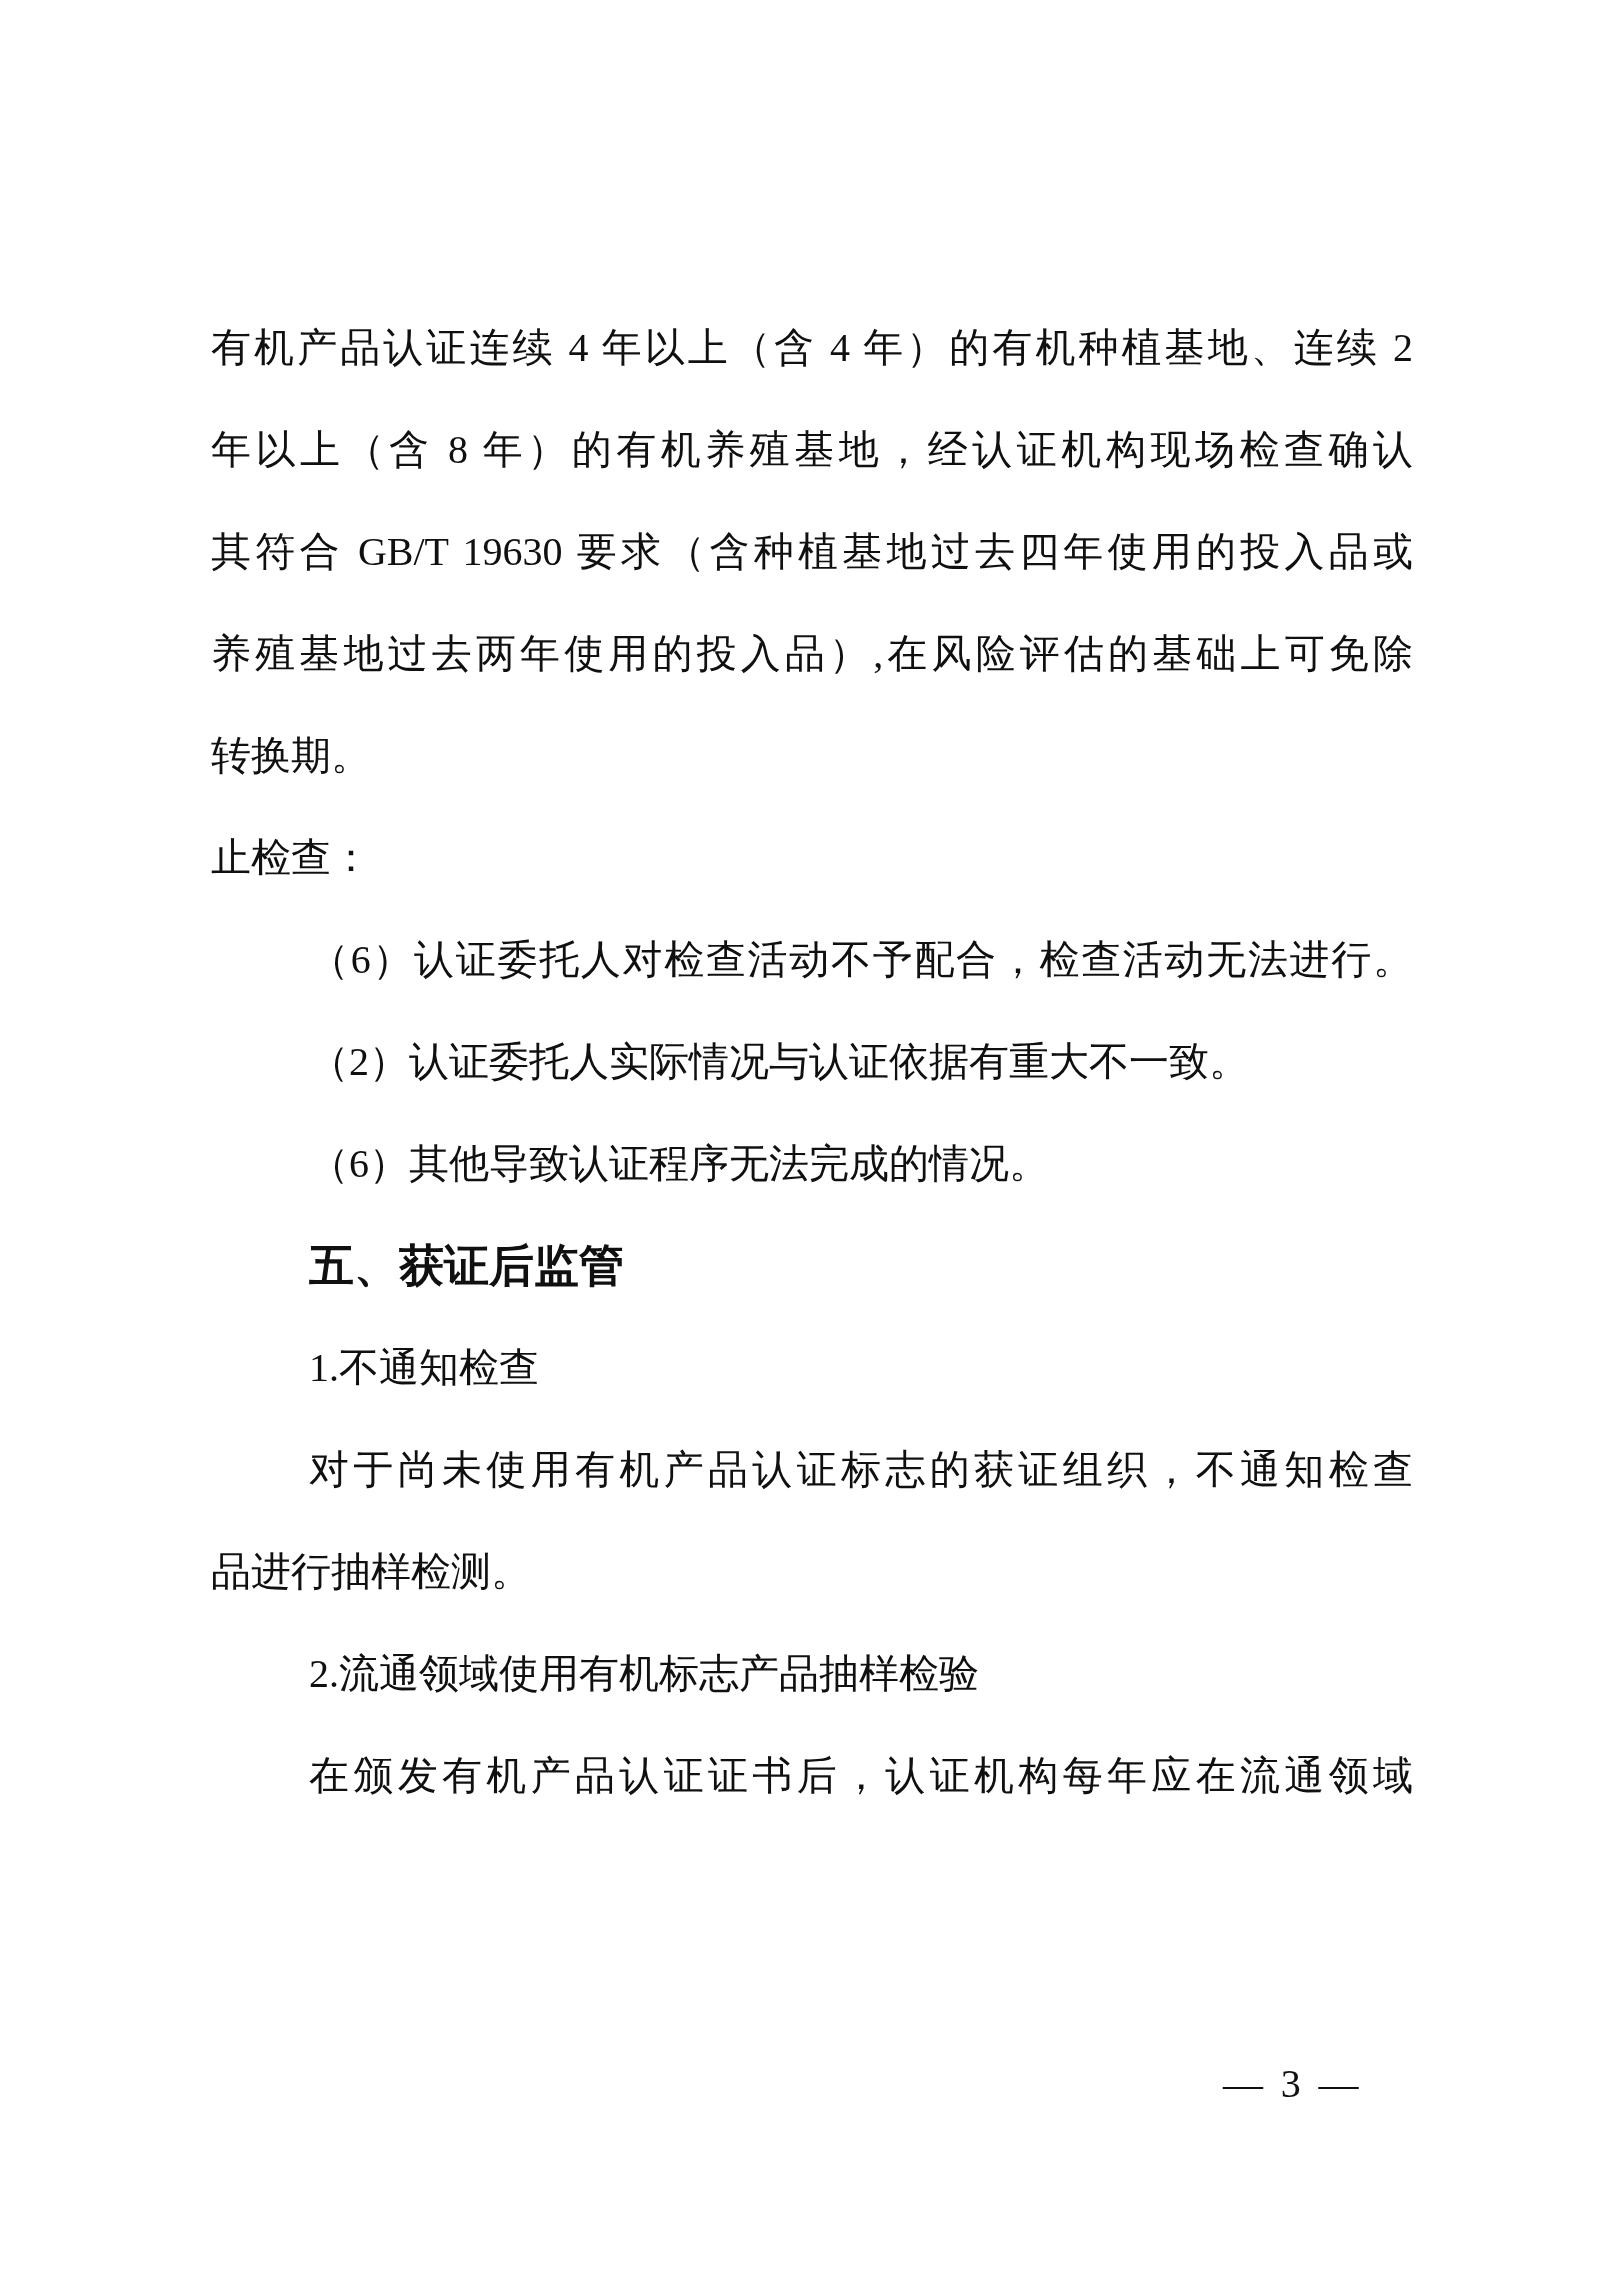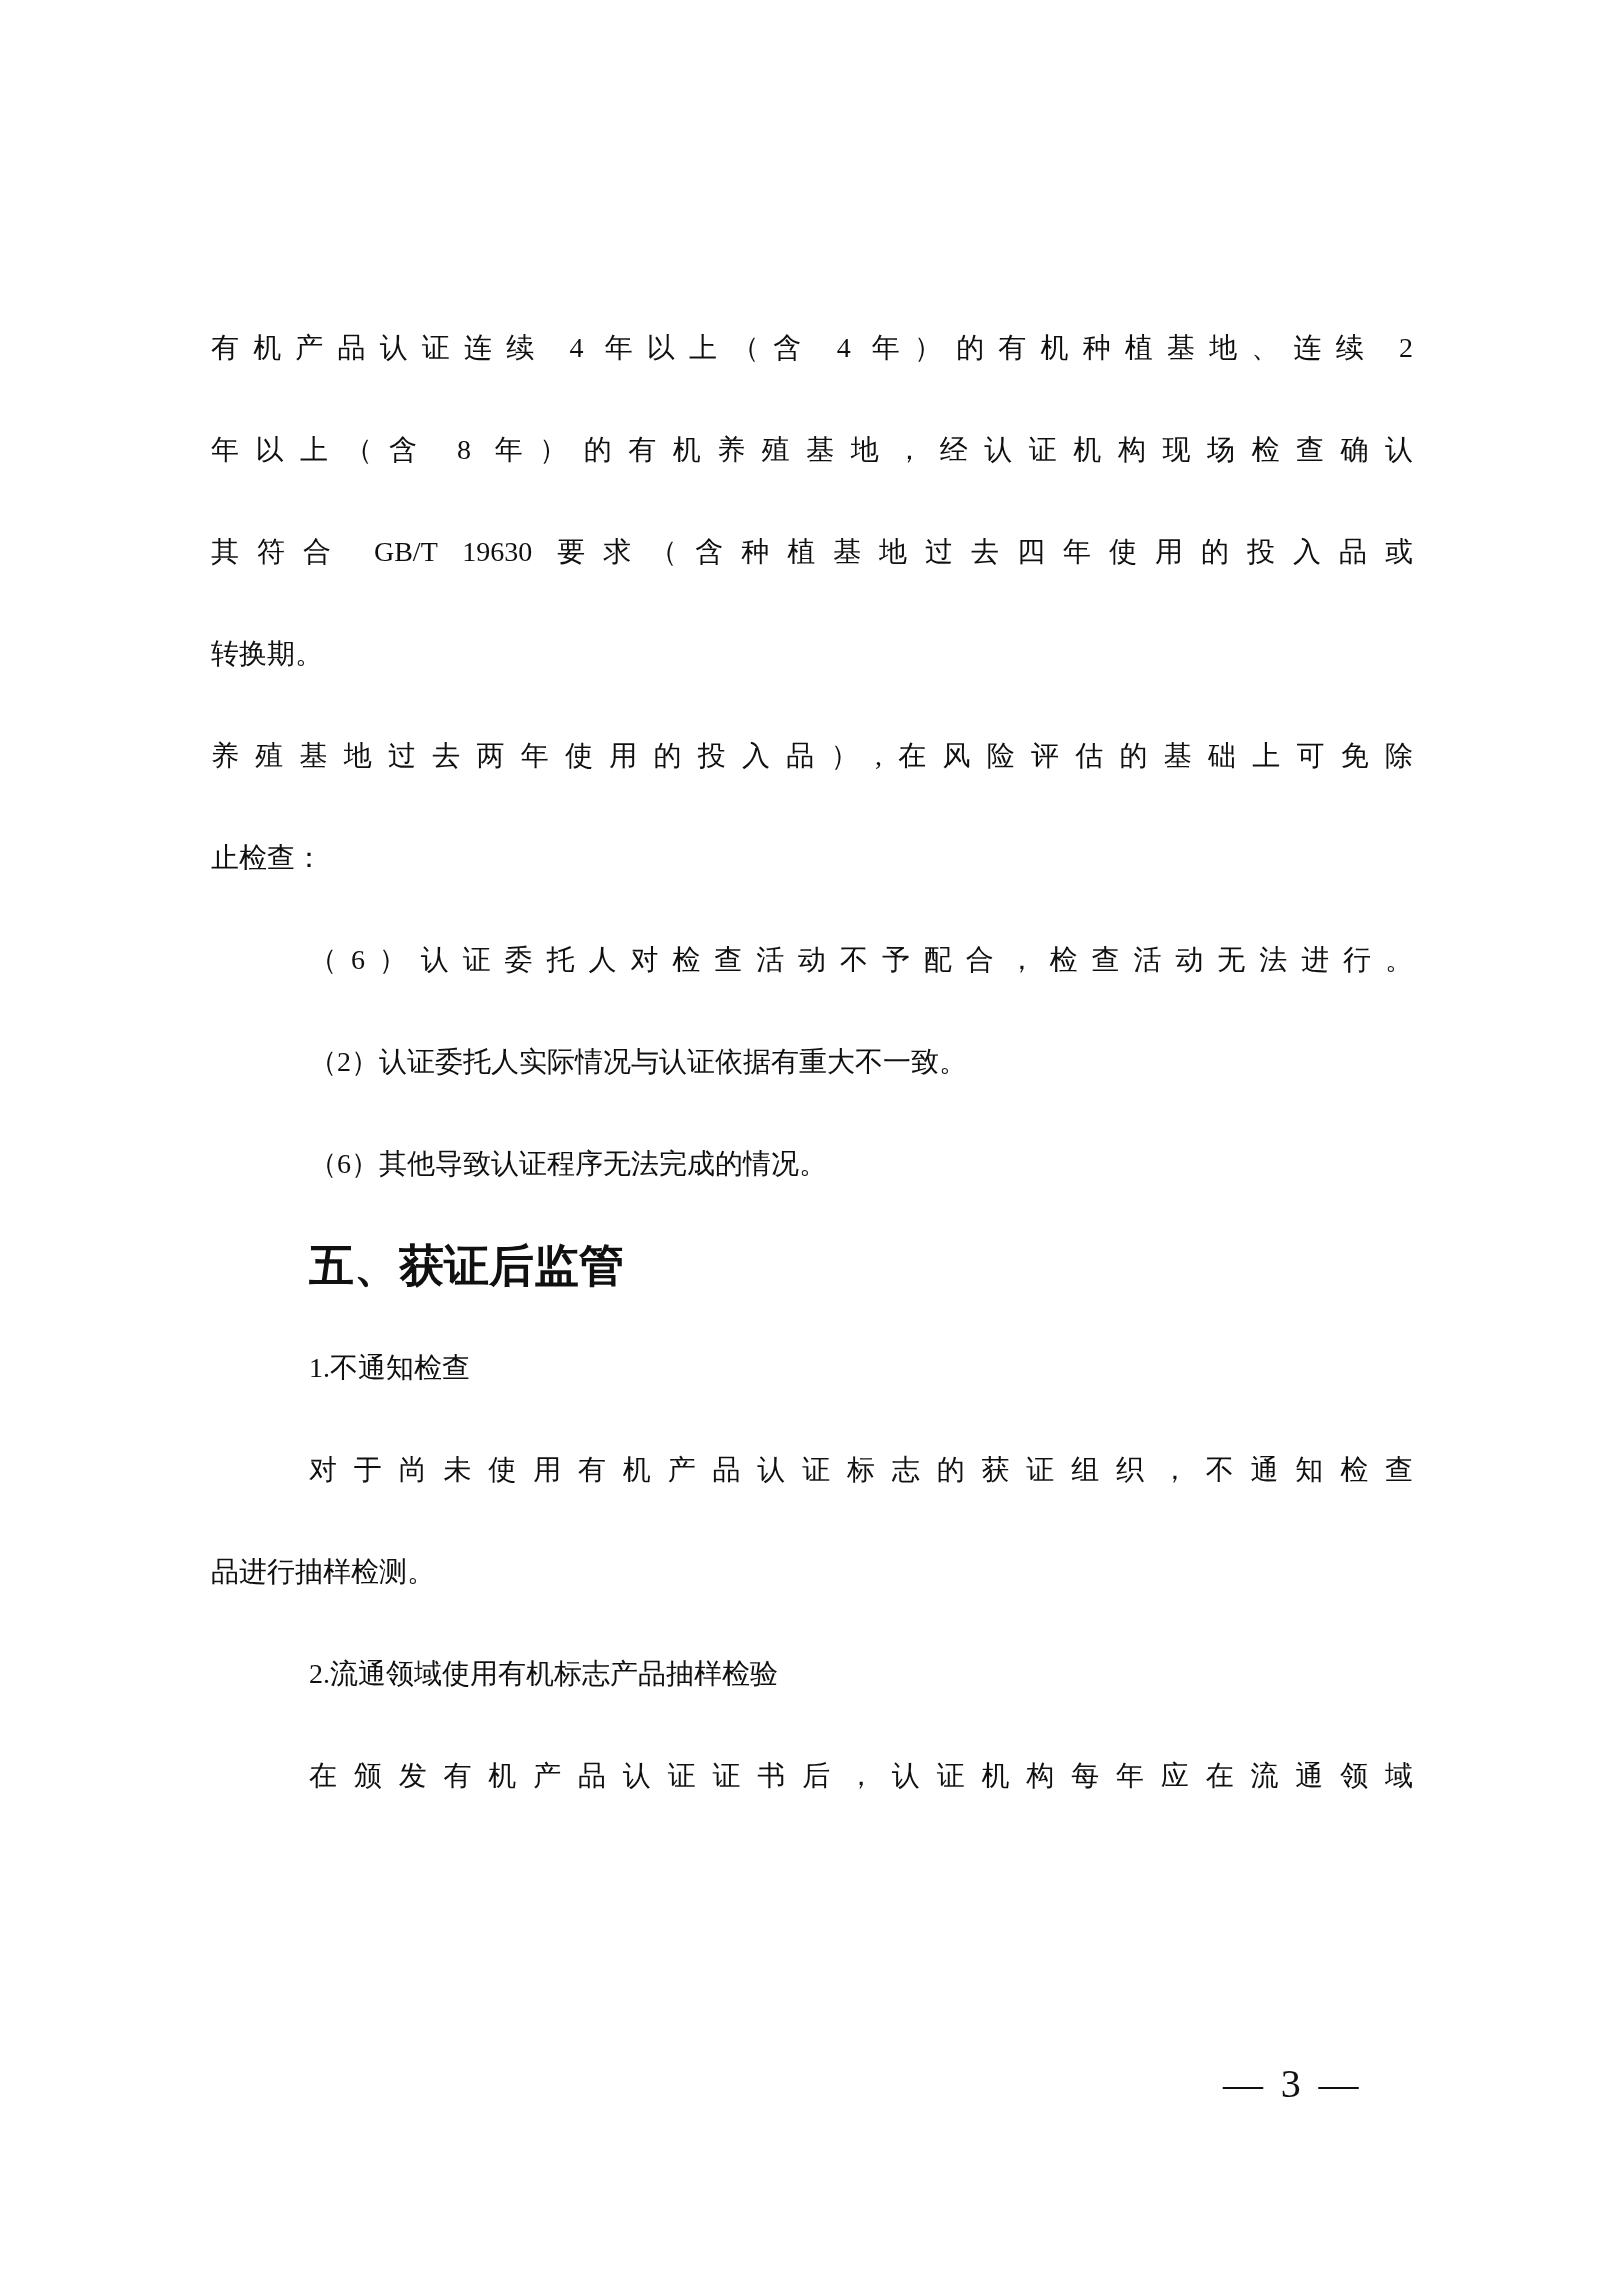--- a/index.html
+++ b/index.html
@@ -18,21 +18,21 @@
   }
   .textblock {
     position: absolute;
     left: 211px;
     top: 297px;
     width: 1202px;
   }
   .line {
     height: 102px;
     line-height: 102px;
-    font-size: 28px;
+    font-size: 40px;
     letter-spacing: 0px;
     white-space: nowrap;
     text-align: left;
   }
   .line.just {
     white-space: normal;
     text-align: justify;
     text-align-last: justify;
     text-justify: distribute;
   }
@@ -56,22 +56,22 @@
   }
 </style>
 </head>
 <body>
 
 <div class="page">
   <div class="textblock" id="doc-body">
       <div class="line just">有机产品认证连续 4 年以上（含 4 年）的有机种植基地、连续 2</div>
       <div class="line just">年以上（含 8 年）的有机养殖基地，经认证机构现场检查确认</div>
       <div class="line just">其符合 GB/T 19630 要求（含种植基地过去四年使用的投入品或</div>
+      <div class="line just">养殖基地过去两年使用的投入品）,在风险评估的基础上可免除</div>
       <div class="line">转换期。</div>
-      <div class="line just">养殖基地过去两年使用的投入品）,在风险评估的基础上可免除</div>
       <div class="line">止检查：</div>
       <div class="line indent just">（6）认证委托人对检查活动不予配合，检查活动无法进行。</div>
       <div class="line indent">（2）认证委托人实际情况与认证依据有重大不一致。</div>
       <div class="line indent">（6）其他导致认证程序无法完成的情况。</div>
       <div class="line indent heading">五、获证后监管</div>
       <div class="line indent">1.不通知检查</div>
       <div class="line indent just">对于尚未使用有机产品认证标志的获证组织，不通知检查</div>
       <div class="line">品进行抽样检测。</div>
       <div class="line indent">2.流通领域使用有机标志产品抽样检验</div>
       <div class="line indent just">在颁发有机产品认证证书后，认证机构每年应在流通领域</div>

